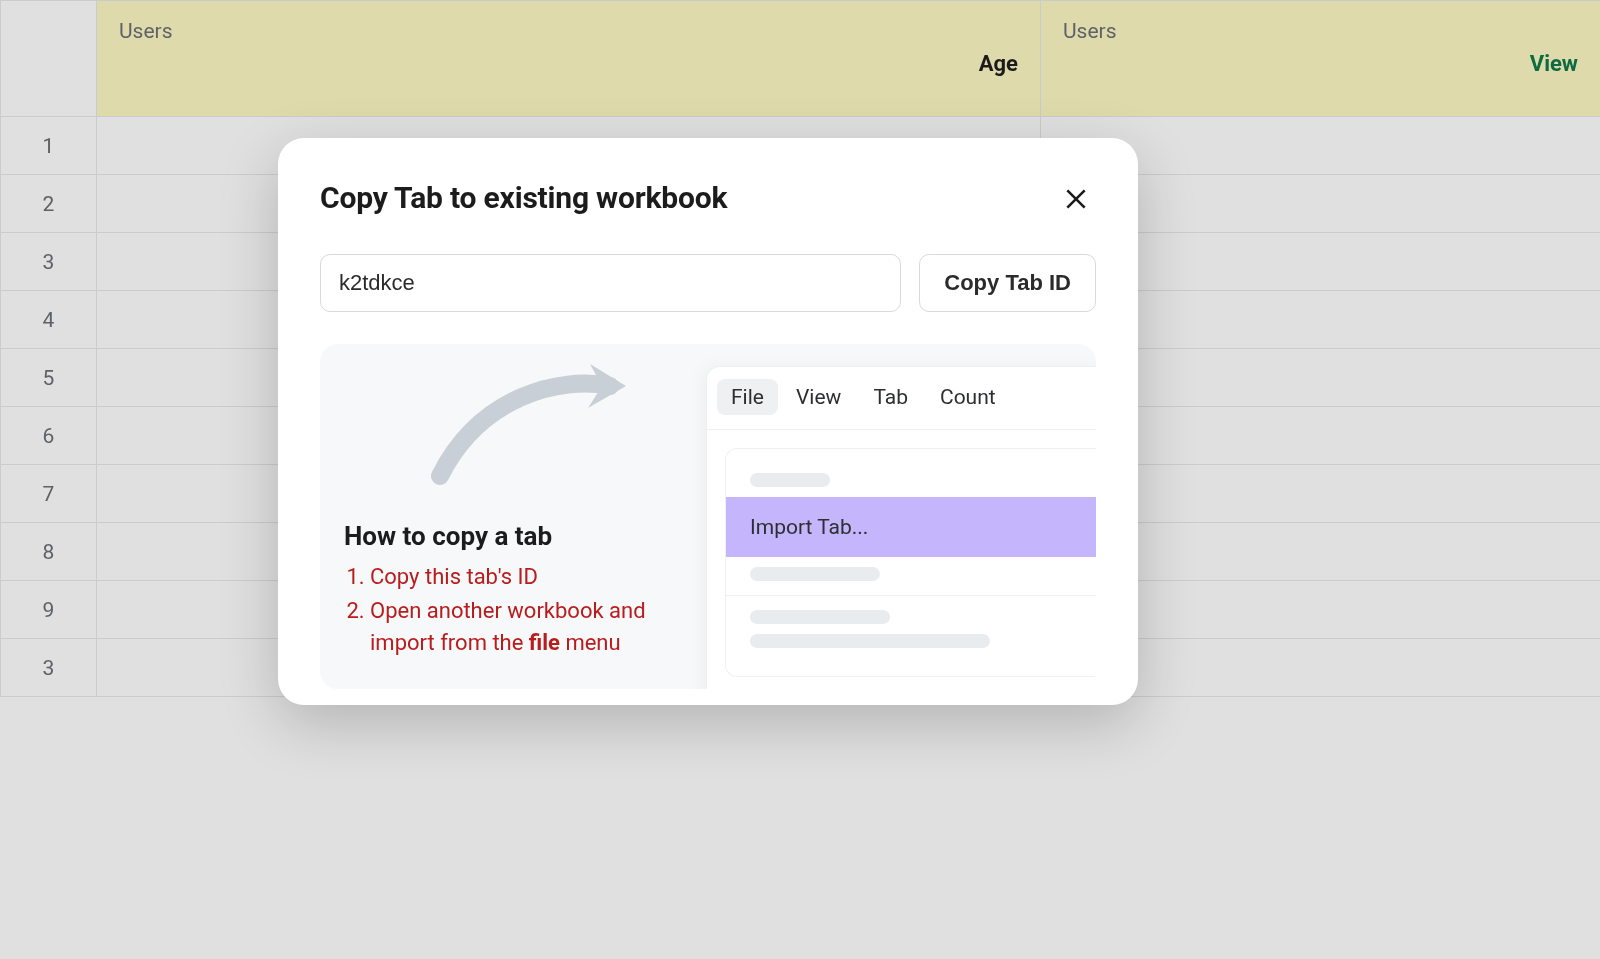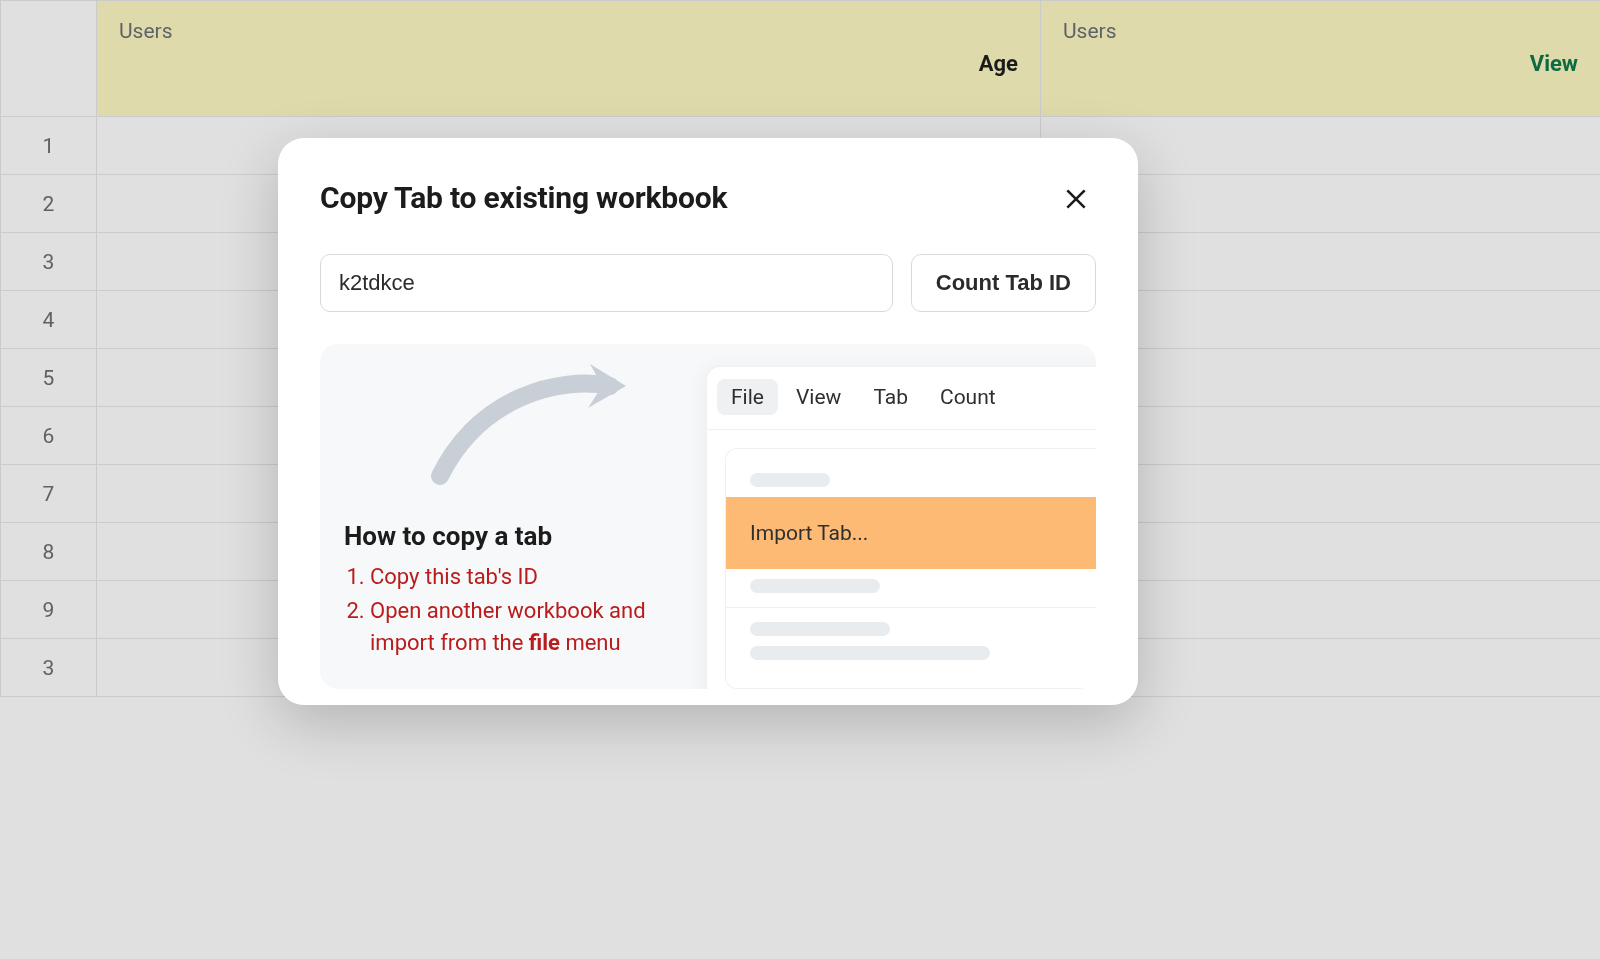--- a/index.html
+++ b/index.html
@@ -91,21 +91,21 @@
     border-radius: 12px 0 0 12px;
     padding: 14px 0 18px 0;
   }
   .placeholder-row { height: 14px; border-radius: 7px; background: #e9ecef; margin: 10px 24px; }
   .placeholder-row.w1 { width: 80px; }
   .placeholder-row.w2 { width: 130px; }
   .placeholder-row.w3 { width: 140px; }
   .placeholder-row.w4 { width: 240px; }
   .dropdown hr { border: none; border-top: 1px solid #eef0f2; margin: 14px 0; }
   .dropdown .highlight {
-    background: #fdba74; padding: 24px 24px; margin: 8px 0;
+    background: #c4b5fd; padding: 18px 24px; margin: 8px 0;
     font-size: 21px; color: #2d2f31;
   }
 </style>
 </head>
 <body>
 
 <div class="sheet">
   <table class="grid">
     <colgroup>
         <col class="rownum">
@@ -188,21 +188,21 @@
       <span>
         <svg viewBox="0 0 24 24">
             <path d="M4 4 L20 20 M20 4 L4 20"></path>
           </svg>
       </span>
     </button>
   </div>
 
   <div class="id-row">
     <input class="tab-id-input" type="text" value="k2tdkce" style="">
-    <button class="copy-btn">Count Tab ID</button>
+    <button class="copy-btn">Copy Tab ID</button>
   </div>
 
   <div class="howto">
 
     <svg class="arrow" viewBox="0 0 220 140">
       <path d="M20 120 C 60 40, 140 20, 190 30"></path>
       <path class="head" d="M170 8 L206 30 L168 52 L182 30 Z"></path>
     </svg>
 
     <div class="howto-left">

